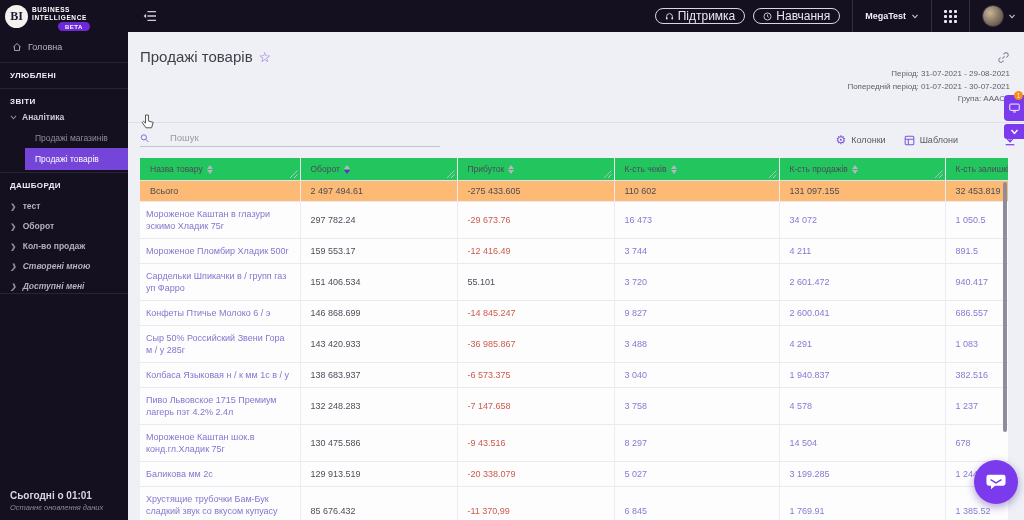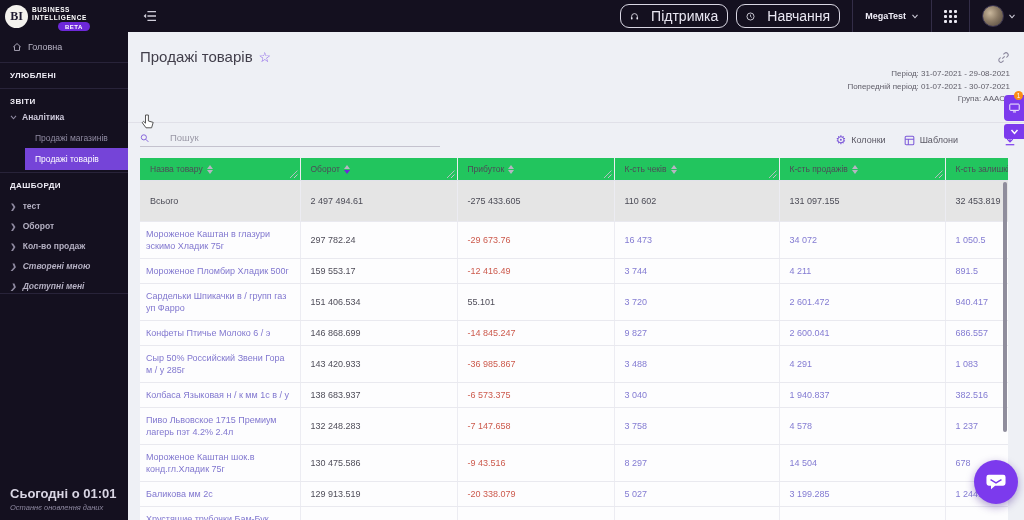--- a/index.html
+++ b/index.html
@@ -4,22 +4,22 @@
 <style>
   * { margin:0; padding:0; box-sizing:border-box; }
   html,body { width:1024px; height:520px; overflow:hidden;
     font-family:"Liberation Sans", sans-serif; background:#eef0f5; }
 
   
   .topbar { position:absolute; left:128px; top:0; right:0; height:32px;
     background:#14101f; display:flex; align-items:center; z-index:5; }
   .hamburger { margin-left:15px; cursor:pointer; display:flex; }
   .topbar-right { margin-left:auto; display:flex; align-items:center; height:100%; }
-  .pill { display:flex; align-items:center; gap:12px; border:1px solid #d8d6e2;
-    border-radius:9px; color:#e9e7f2; font-size:14px; padding:2px 9px; height:24px;
+  .pill { display:flex; align-items:center; gap:4px; border:1px solid #d8d6e2;
+    border-radius:9px; color:#e9e7f2; font-size:12px; padding:2px 9px; height:16px;
     cursor:pointer; white-space:nowrap; }
   .pill + .pill { margin-left:8px; }
   .tb-divider { width:1px; height:32px; background:#332d47; margin:0 12px; }
   .workspace { color:#f0eef8; font-size:9px; font-weight:bold; display:flex;
     align-items:center; gap:5px; cursor:pointer; }
   .grid-icon { display:grid; grid-template-columns:repeat(3,3px); gap:2px; cursor:pointer; }
   .grid-icon i { width:3px; height:3px; background:#e8e6f0; border-radius:1px; }
   .avatar-wrap { display:flex; align-items:center; gap:4px; margin-right:8px; cursor:pointer; }
   .avatar { width:22px; height:22px; border-radius:50%;
     background:radial-gradient(circle at 35% 35%, #c9b79c 0%, #8c7b66 45%, #4c4238 100%);
@@ -46,21 +46,21 @@
     align-items:center; font-size:8.5px; font-weight:bold; color:#cdc9da; cursor:pointer; }
   .an-list { position:absolute; top:128px; left:0; right:0;padding-left:25px; }
   .an-item { font-size:8.5px; color:#8f8aa1; padding:5px 10px; cursor:pointer; }
   .an-item.active { background:#7544d8; color:#fff; padding:6px 10px; }
   .dash-list { position:absolute; top:196px; left:0; right:0; }
   .dash-item { display:flex; align-items:center; gap:6px; font-size:8.5px;
     font-weight:bold; color:#b4b0c2; padding:5px 10px; cursor:pointer; }
   .dash-item.italic { font-style:italic; font-weight:bold; }
   .dash-item .dchev { color:#8f8aa1; font-size:8px; transform:scale(.9); }
   .sb-footer { position:absolute; left:10px; bottom:8px; }
-  .sb-footer .t { font-size:13px; font-weight:bold; color:#d9d6e4; }
+  .sb-footer .t { font-size:10px; font-weight:bold; color:#d9d6e4; }
   .sb-footer .n { font-size:7.5px; font-style:italic; color:#8d88a0; margin-top:2px; }
 
   
   .main { position:absolute; left:128px; top:32px; right:0; bottom:0;
     background:#eef0f5; overflow:hidden; }
   .page-title { position:absolute; left:12px; top:16px; font-size:15px;
     color:#413e4a; display:flex; align-items:center; gap:6px; }
   .fav-star { color:#8458e8; font-size:14px; cursor:pointer; }
   .link-icon { position:absolute; right:14px; top:18px; cursor:pointer; }
   .meta { position:absolute; right:14px; top:36px; text-align:right;
@@ -101,21 +101,21 @@
     border-right:3px solid transparent; border-bottom:4px solid #b7b5c2; }
   .tri-down { width:0; height:0; border-left:3px solid transparent;
     border-right:3px solid transparent; border-top:4px solid #b7b5c2; }
   .tri-down.sorted { border-top-color:#6d28d9; }
   .resize-handle { position:absolute; right:2px; bottom:2px; width:8px; height:8px;
     background:repeating-linear-gradient(135deg, transparent 0 2px, #c3c1cc 2px 3px);
     clip-path:polygon(100% 0, 100% 100%, 0 100%); cursor:col-resize; }
   td { font-size:9px; padding:6px 10px; border-bottom:1px solid #e9e9ef;
     border-right:1px solid #ececf2; vertical-align:middle; line-height:12px;
     color:#4f4d59; }
-  tr.total-row td { background:#e5e5e5; color:#4b4b56; padding:14px 10px; }
+  tr.total-row td { background:#fdba74; color:#4b4b56; padding:4px 10px; }
   td.c-name { color:#8177cf; cursor:pointer;padding-left:6px; }
   td.c-purple { color:#837bd2; }
   td.c-negative { color:#cc5a4d; }
   .v-scrollbar { position:absolute; right:1px; top:24px; width:4px; height:250px;
     background:#8f8d9c; border-radius:2px; cursor:pointer; }
 
   
   .float-btn1 { position:absolute; right:0; top:63px; width:20px; height:26px;
     background:#7c3aed; border-radius:4px 0 0 4px; cursor:pointer;
     display:flex; align-items:center; justify-content:center; }

